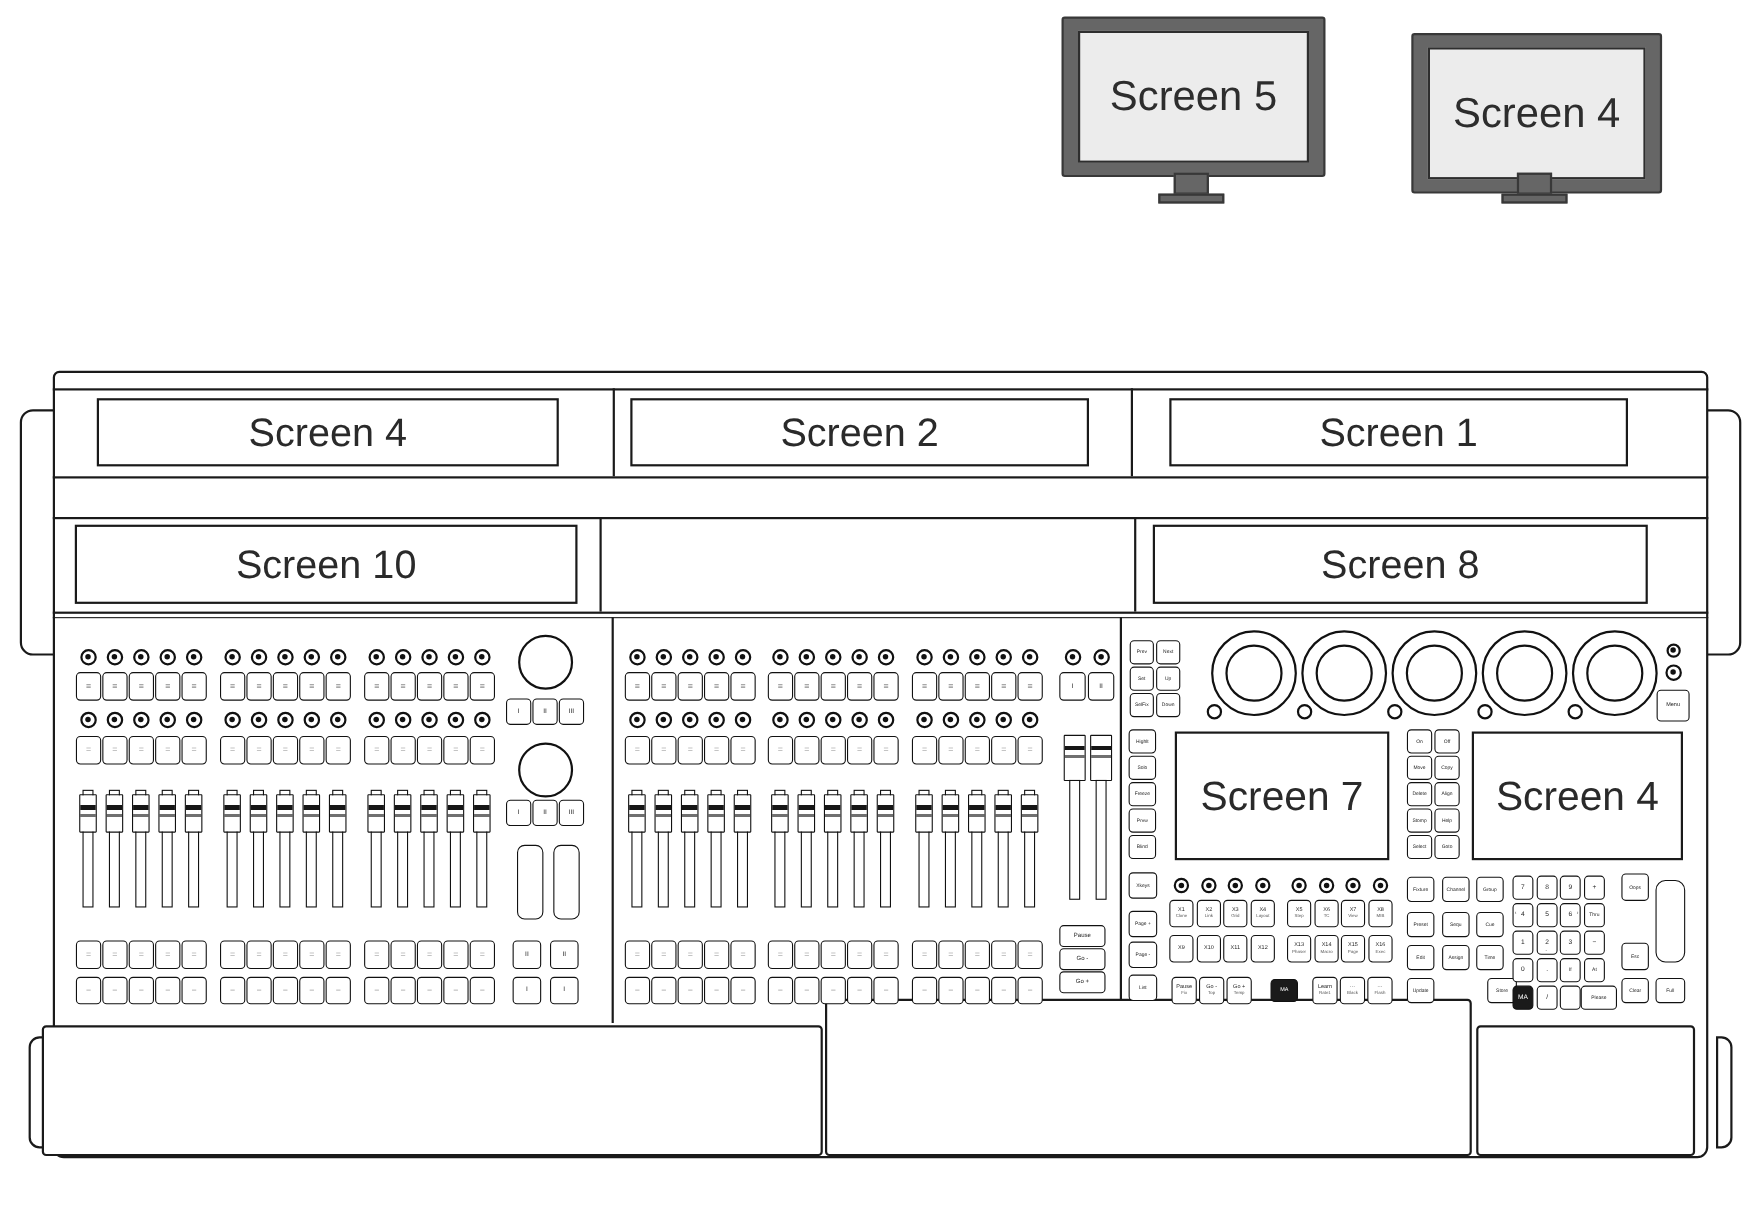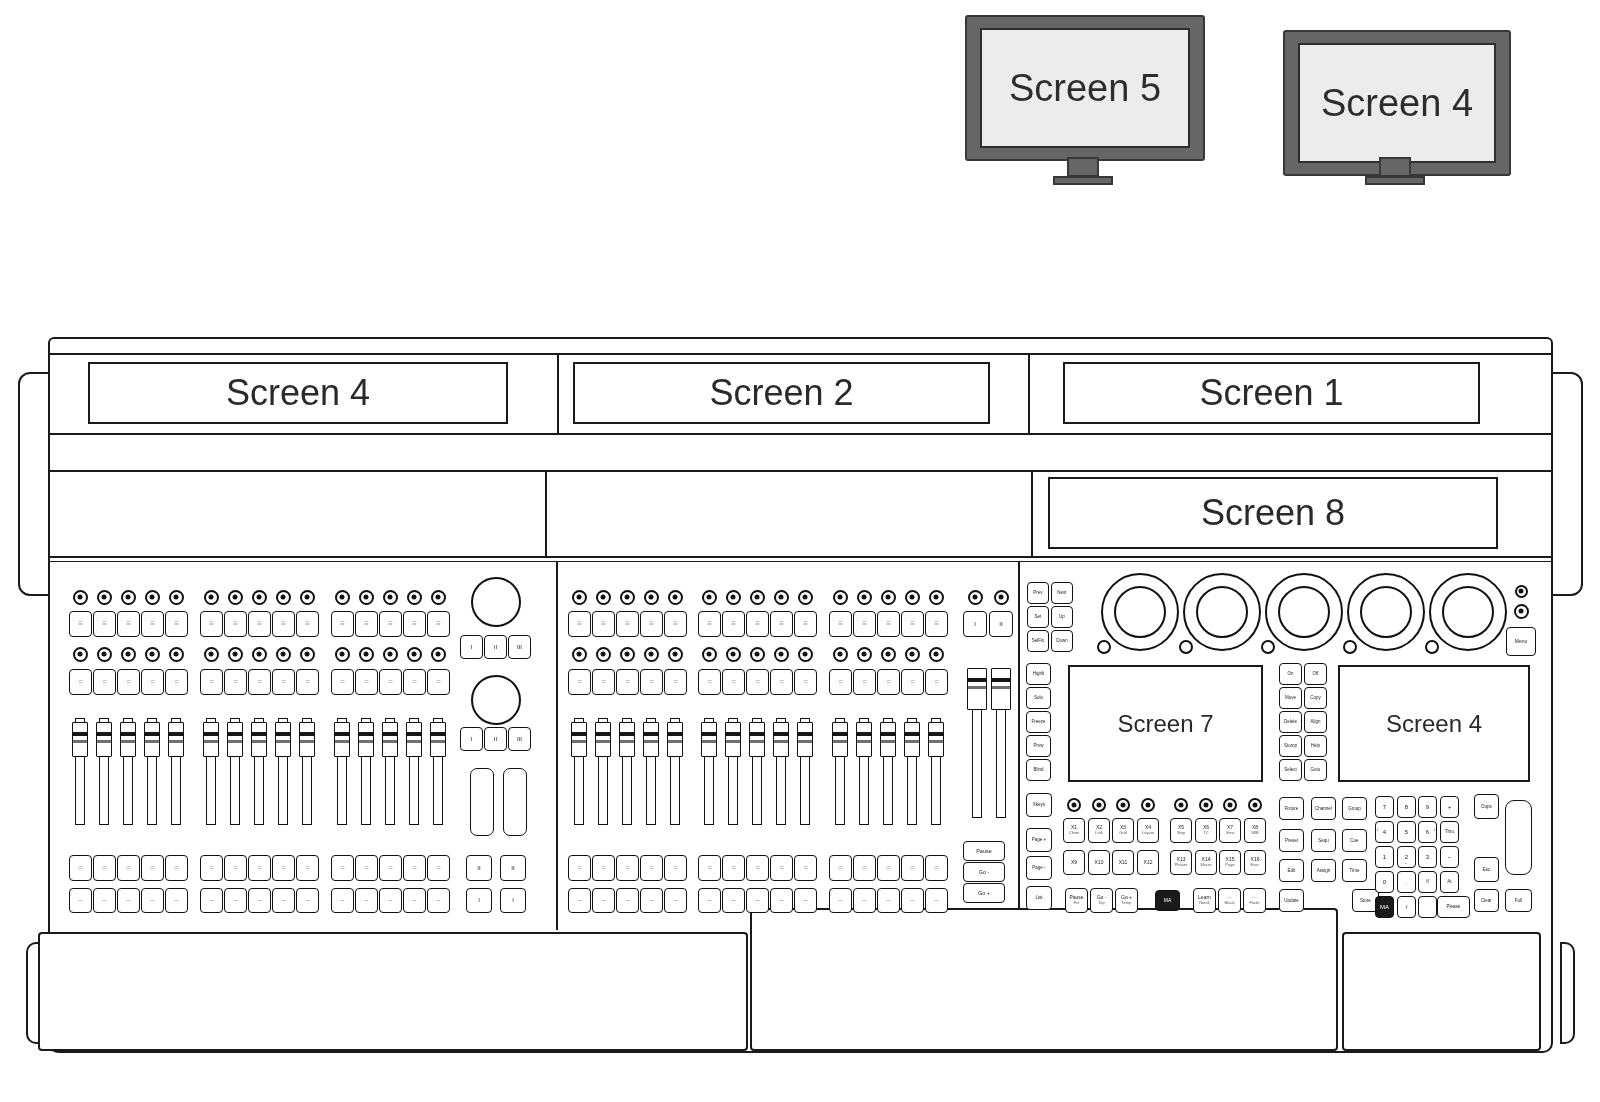--- a/index.html
+++ b/index.html
@@ -8,21 +8,21 @@
   .monitor{position:absolute;background:#666;border:2px solid #383838;border-radius:3px}
   .mscreen{position:absolute;left:13px;top:11px;right:13px;bottom:11px;background:#ececec;
            border:2px solid #2e2e2e;display:flex;align-items:center;justify-content:center;
            font-size:38px;color:#2d2d2d}
   .mneck,.mbase{position:absolute;background:#666;border:2px solid #383838;box-sizing:border-box}
   .console{position:absolute;left:48px;top:337px;width:1505px;height:716px;
            border:2.5px solid #1a1a1a;border-radius:6px 6px 10px 10px;background:#fff;box-sizing:border-box}
   .line{position:absolute;background:#1a1a1a}
   .screenbox{position:absolute;border:2px solid #1a1a1a;background:#fff;display:flex;
              align-items:center;justify-content:center;font-size:36px;color:#2a2a2a;box-sizing:border-box}
-  .innerscreen{font-size:24px}
+  .innerscreen{font-size:37px}
   .panel{position:absolute;border:2px solid #1a1a1a;border-radius:4px;background:#fff;box-sizing:border-box}
   .handle{position:absolute;border:2px solid #1a1a1a;background:#fff;box-sizing:border-box}
   .key{position:absolute;box-sizing:border-box;border:1.7px solid #111;border-radius:4px;background:#fff;
        display:flex;flex-direction:column;align-items:center;justify-content:center;
        font-size:5.5px;line-height:1.15;color:#222;text-align:center;padding:1px;overflow:hidden}
   .key .sub{font-size:4px;color:#555;display:block;white-space:nowrap}
   .key.dark{background:#1a1a1a;color:#fff}
   .key.glyph{color:#8f8f8f;font-size:8px;line-height:1}
   .key .mark{position:absolute;font-size:4.5px;color:#333;line-height:1}
   .knob{position:absolute;box-sizing:border-box;border:2px solid #111;border-radius:50%;background:#fff}
@@ -73,20 +73,23 @@
   <div class="screenbox" style="left:88px;top:362px;width:420px;height:62px">
       <span>Screen 4</span>
     </div>
   <div class="screenbox" style="left:573px;top:362px;width:417px;height:62px">
       <span>Screen 2</span>
     </div>
   <div class="screenbox" style="left:1063px;top:362px;width:417px;height:62px">
       <span>Screen 1</span>
     </div>
 
+  <div class="screenbox" style="left:68px;top:477px;width:457px;height:72px">
+      <span>Screen 10</span>
+    </div>
   <div class="screenbox" style="left:1048px;top:477px;width:450px;height:72px">
       <span>Screen 8</span>
     </div>
 
   <div class="screenbox innerscreen" style="left:1068px;top:665px;width:195px;height:117px">
       <span>Screen 7</span>
     </div>
   <div class="screenbox innerscreen" style="left:1338px;top:665px;width:192px;height:117px">
       <span>Screen 4</span>
     </div>

